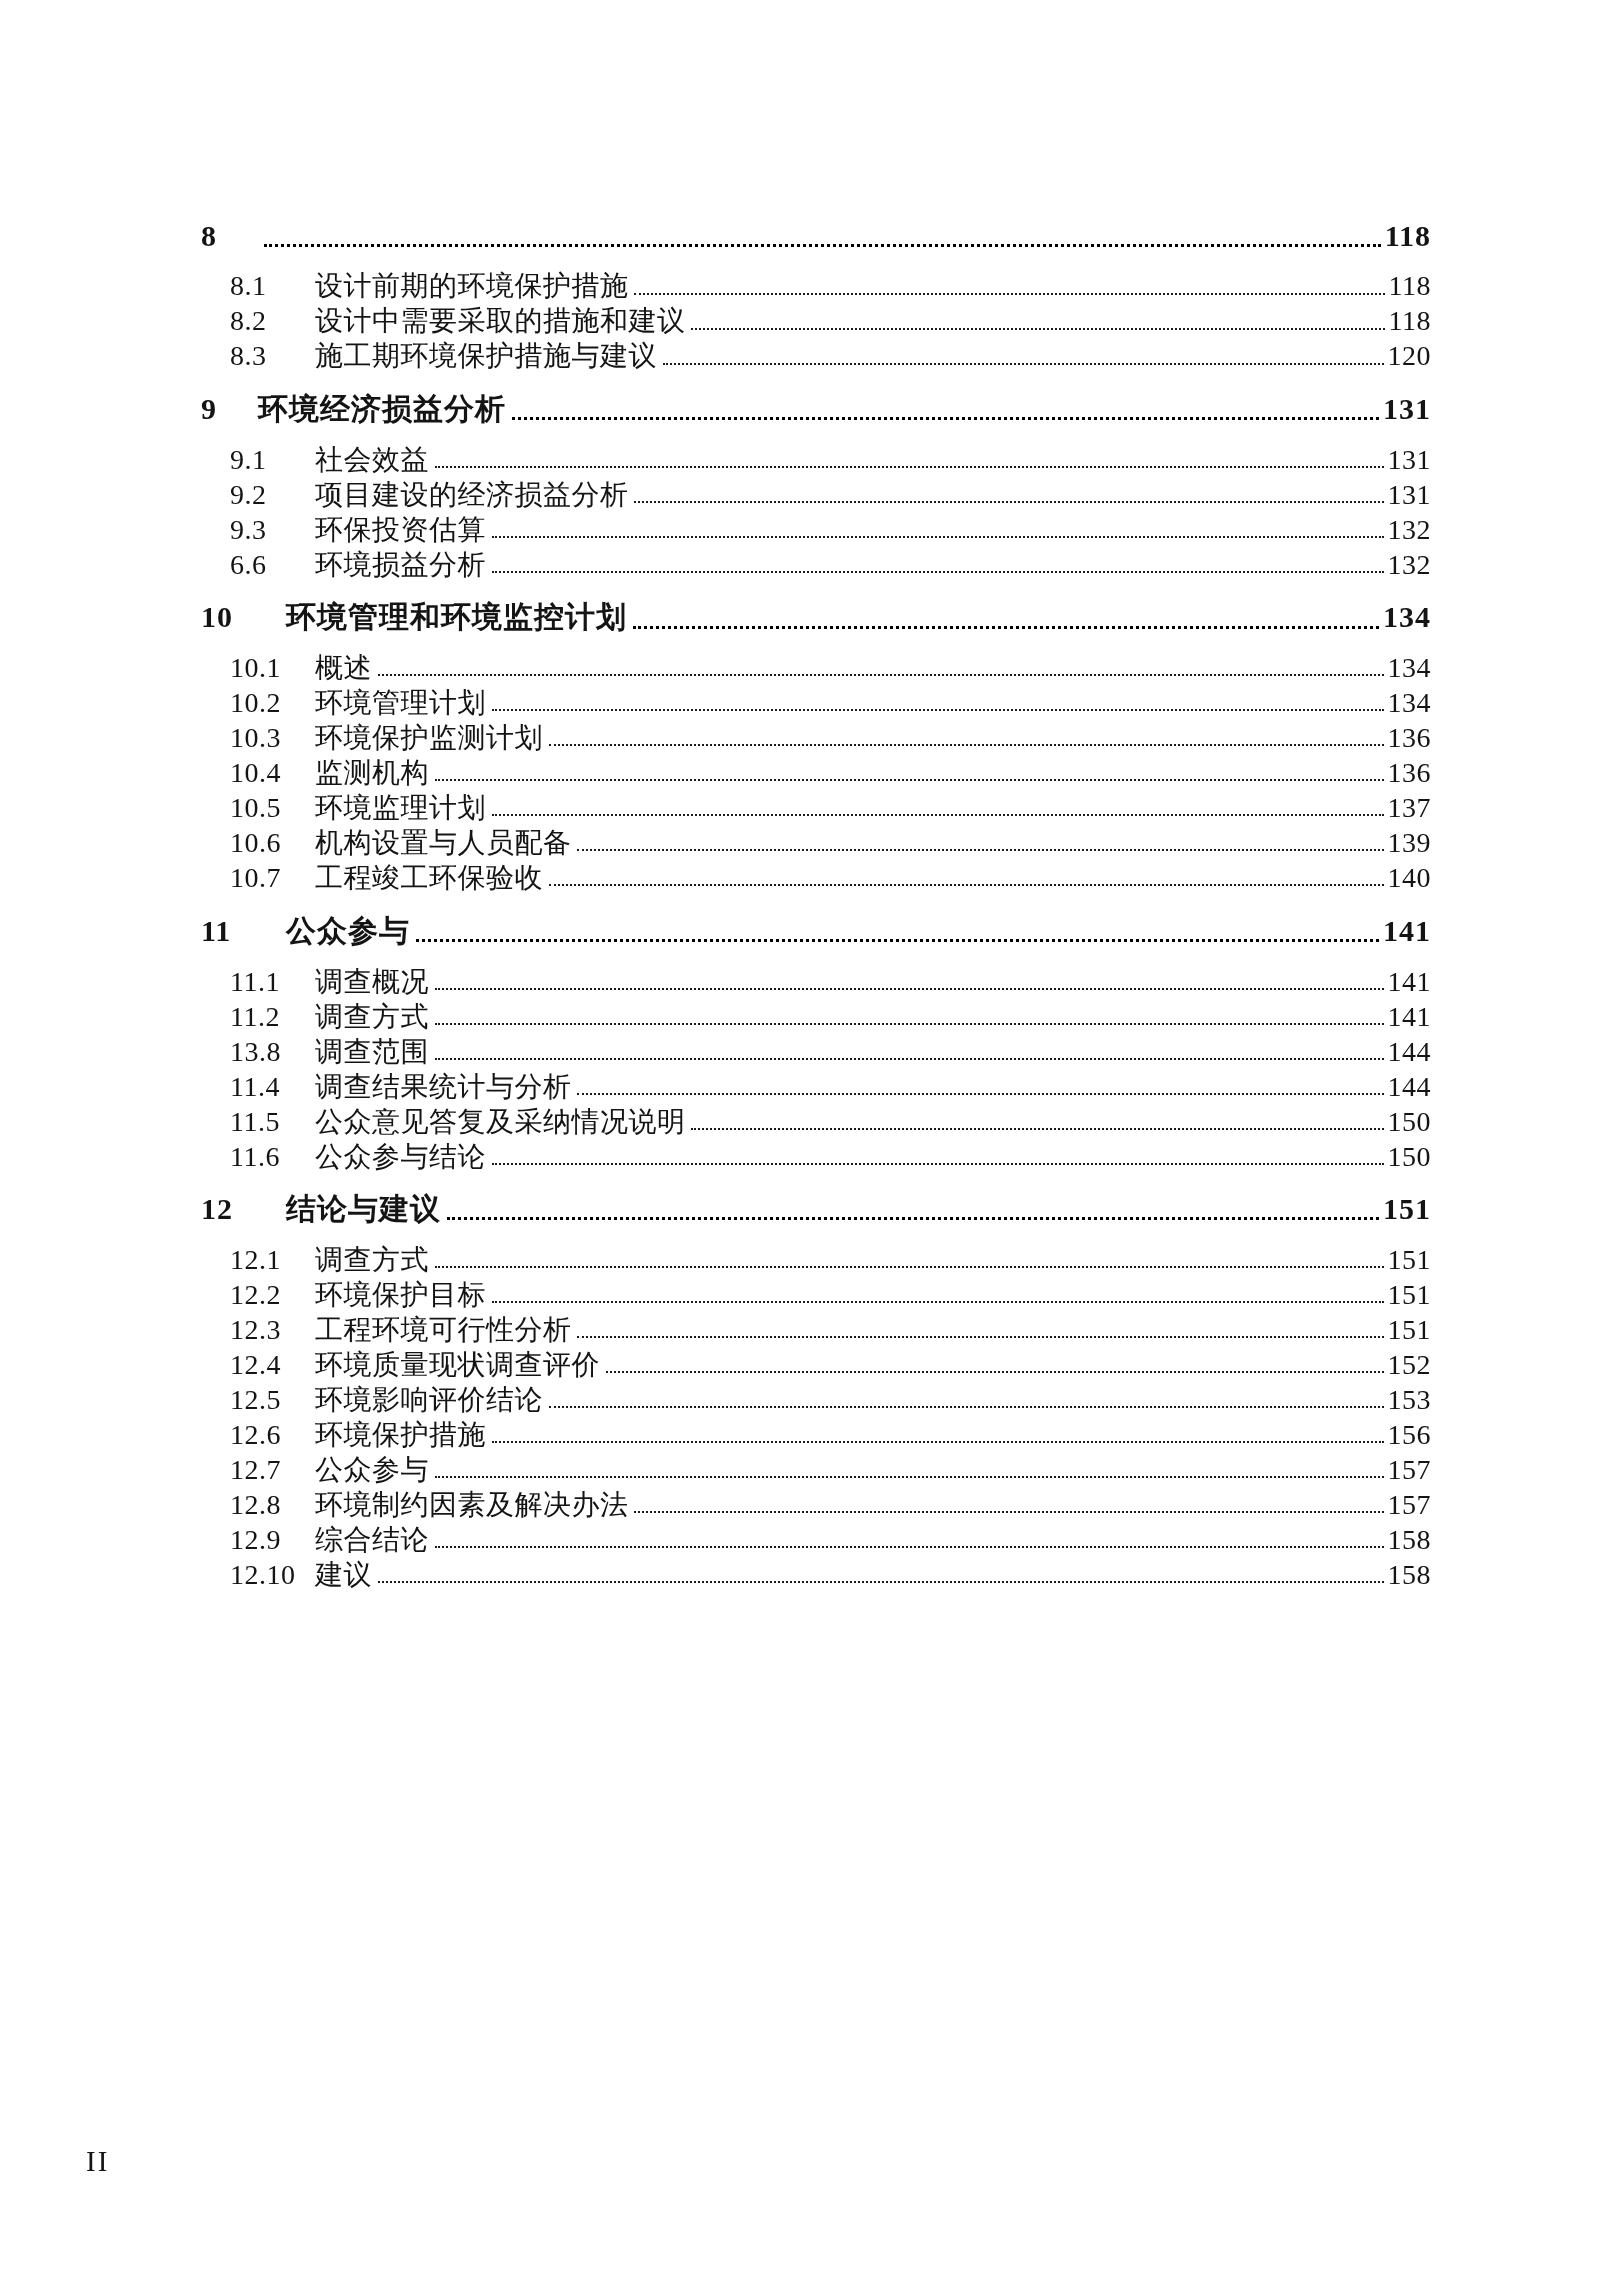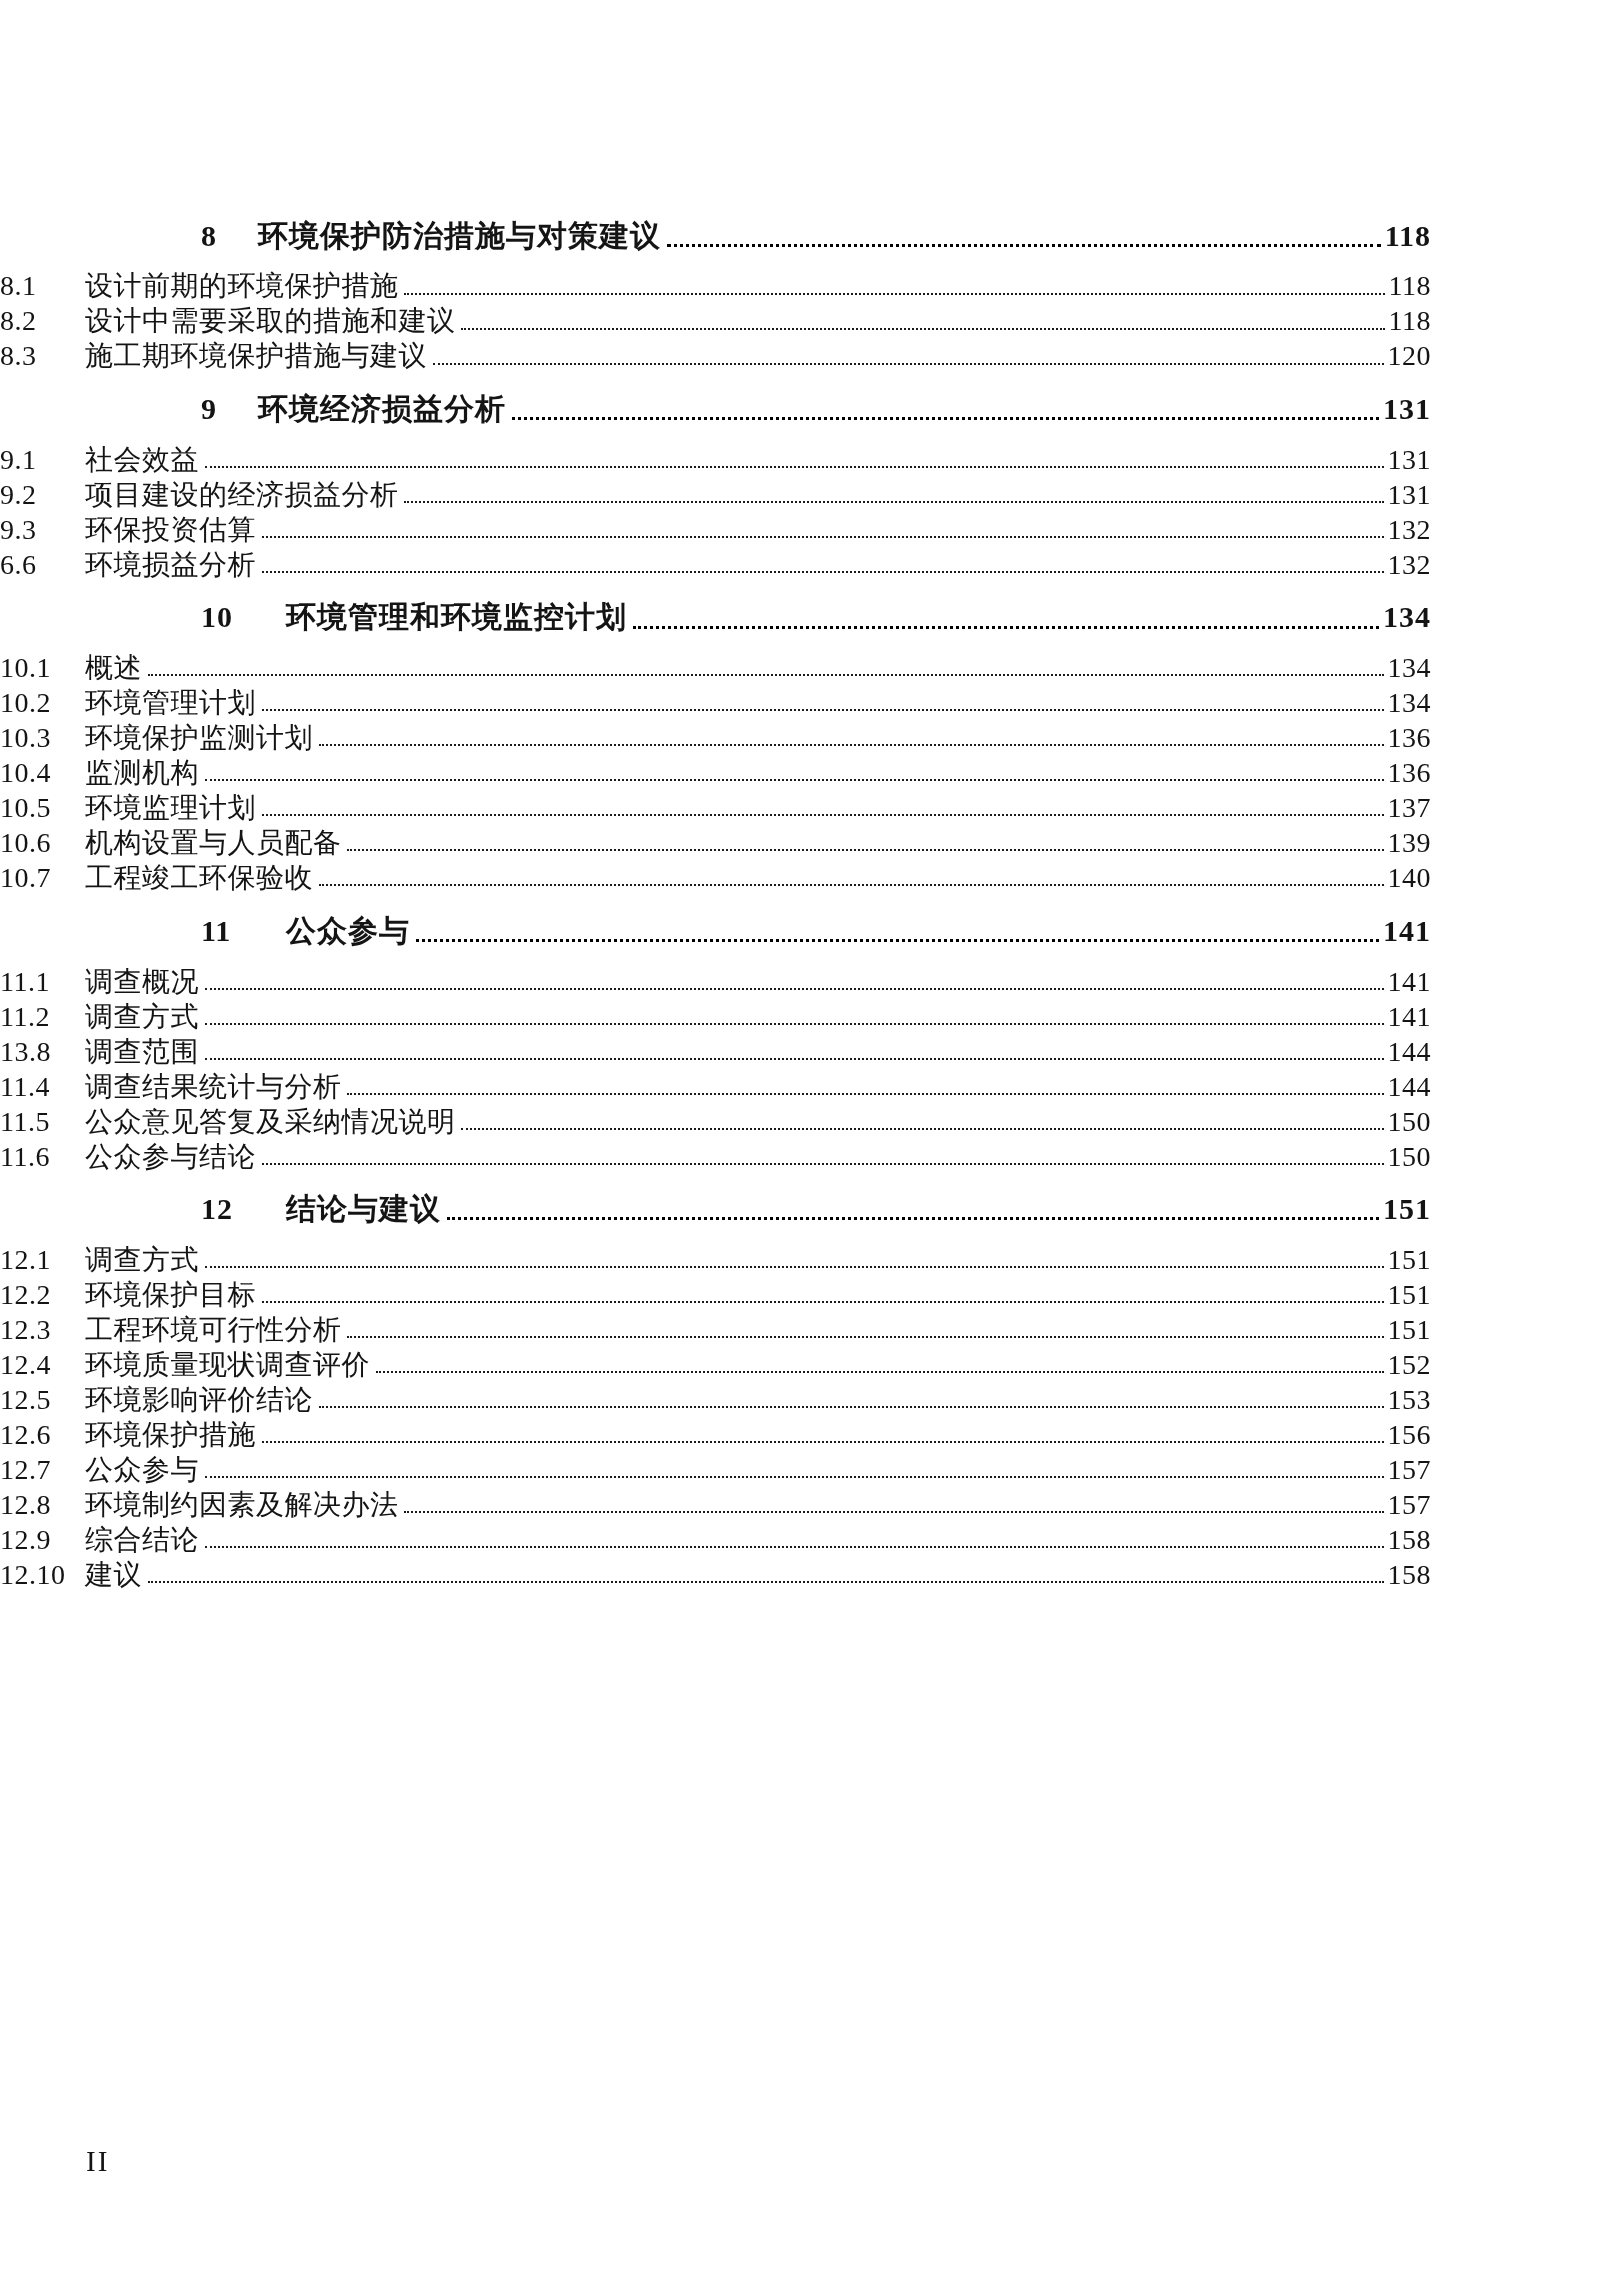--- a/index.html
+++ b/index.html
@@ -26,20 +26,21 @@
   .toc-l1 {
     margin: 15.7px 0 13.7px 0;
     padding-left: 201px;
     padding-right: 190px;
     font-weight: bold;
     font-size: 30px;
     line-height: 39px;
     letter-spacing: 1px;
   }
   .toc-l2 {
+    padding-left: 230px;
     padding-right: 190px;
     font-size: 28px;
     line-height: 35px;
     letter-spacing: 0.5px;
   }
   .num { flex: none; }
   .toc-l2 .num { width: 85px; }
   .title { flex: none; max-width: 804px; white-space: nowrap; }
   .leader {
     flex: 1;
@@ -62,21 +63,20 @@
     letter-spacing: 2px;
   }
 </style>
 </head>
 <body>
 
 <div class="page">
   <div class="toc" id="toc-container">
   <div class="toc-row toc-l1">
     <span class="num" style="width: 57px;">8</span>
-    <span class="title">环境保护防治措施与对策建议</span>
     <span class="leader"></span>
     <span class="pagenum">118</span>
   </div>
 
   <div class="toc-row toc-l2">
     <span class="num">8.1</span>
     <span class="title">设计前期的环境保护措施</span>
     <span class="leader"></span>
     <span class="pagenum">118</span>
   </div>

